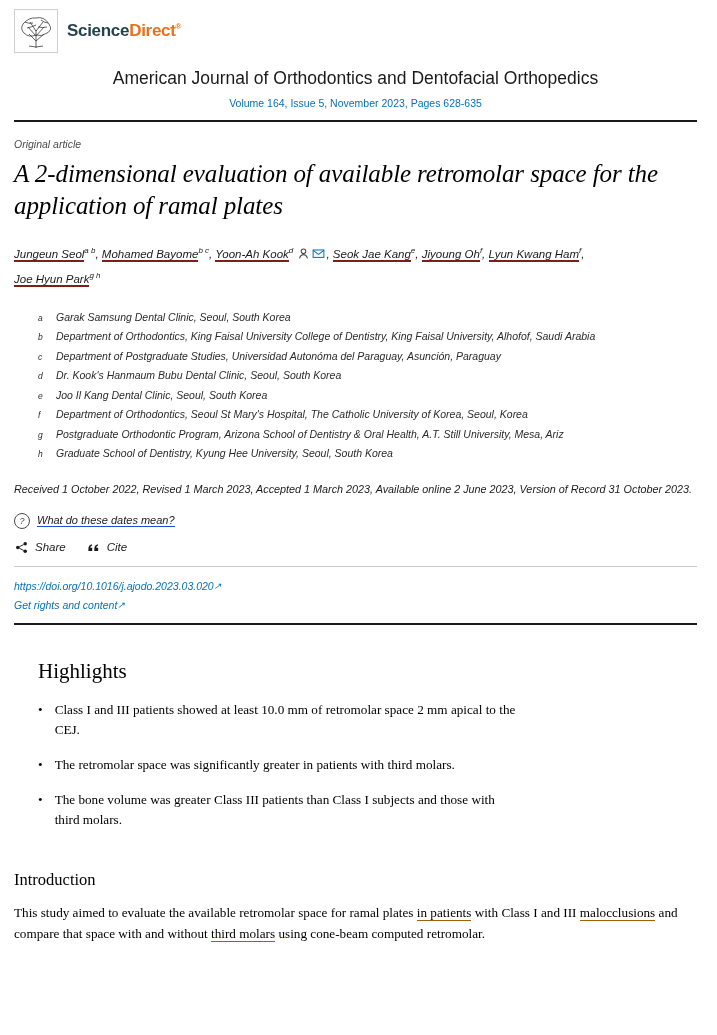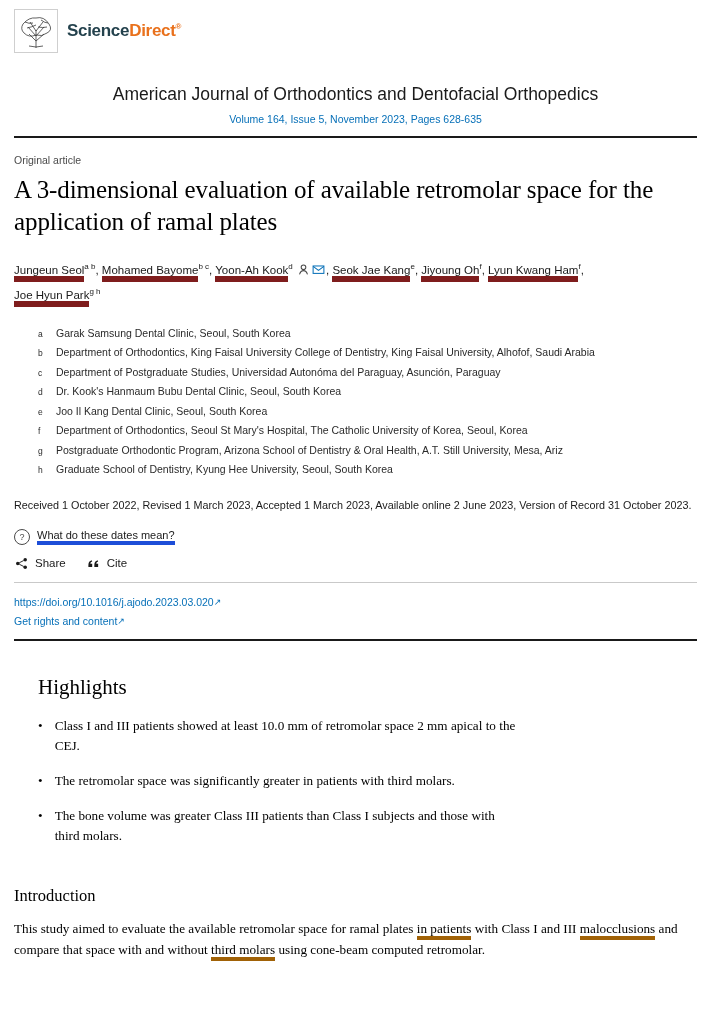--- a/index.html
+++ b/index.html
@@ -51,21 +51,21 @@
   .sd-direct { color: #e9711c; }
   .sd-reg {
     font-size: 8px;
     vertical-align: super;
     color: #e9711c;
   }
 
   
   .journal {
     text-align: center;
-    margin-top: 20px;
+    margin-top: 4px;
     padding: 0 60px;
   }
   .journal-title {
     font-family: "Liberation Sans", sans-serif;
     font-size: 17.5px;
     line-height: 25px;
     color: #1a1a1a;
   }
   .journal-issue {
     font-family: "Liberation Sans", sans-serif;
@@ -80,20 +80,21 @@
   }
   .rule-thin {
     border-top: 1px solid #c9c9c9;
     margin: 12px 14px 0 14px;
   }
 
   
   .content {
     padding: 0 14px;
     box-sizing: border-box;
+    font-style: italic;
   }
   .article-type {
     font-family: "Liberation Sans", sans-serif;
     font-size: 10.5px;
     color: #4a4a4a;
     margin-top: 16px;
   }
   h1.title {
     font-family: "Liberation Serif", serif;
     font-size: 25px;
@@ -106,21 +107,21 @@
 
   
   .authors {
     margin-top: 18px;
     font-family: "Liberation Sans", sans-serif;
     font-size: 11.5px;
     line-height: 21px;
     color: #1a1a1a;
   }
   .author-name {
-    border-bottom: 6px solid #7f1d1d;
+    border-bottom: 2px solid #7f1d1d;
     cursor: pointer;
     text-align: right;
   }
   .sup {
     font-size: 8px;
     vertical-align: super;
     color: #1a1a1a;
   }
   .mini-icon {
     display: inline-block;
@@ -175,21 +176,21 @@
     border: 1px solid #4a4a4a;
     border-radius: 50%;
     font-size: 9px;
     line-height: 14px;
     text-align: center;
     color: #4a4a4a;
     flex: none;
   }
   .dates-help-link {
     color: #1a1a1a;
-    border-bottom: 4px solid #1d4ed8;
+    border-bottom: 1px solid #1d4ed8;
     cursor: pointer;
   }
 
   .show-less {
     margin-top: 19px;
     font-family: "Liberation Sans", sans-serif;
     font-size: 11.5px;
     color: #0770b8;
     display: flex;
     align-items: center;
@@ -275,21 +276,21 @@
     margin: 0 0 12px 0;
   }
   .intro p {
     font-family: "Liberation Serif", serif;
     font-size: 13.2px;
     line-height: 21px;
     margin: 0;
     color: #000;
   }
   .u-link {
-    border-bottom: 4px solid #a16207;
+    border-bottom: 1px solid #a16207;
     cursor: pointer;
   }
 </style>
 </head>
 <body>
 
 <div class="page">
 
   <div class="header">
     <div class="logo-wrap">
@@ -311,21 +312,21 @@
 
   <div class="journal">
     <div class="journal-title">American Journal of Orthodontics and Dentofacial Orthopedics</div>
     <div class="journal-issue">Volume 164, Issue 5, November 2023, Pages 628-635</div>
   </div>
 
   <div class="rule-thick"></div>
 
   <div class="content">
     <div class="article-type">Original article</div>
-    <h1 class="title">A 3-dimensional evaluation of available retromolar space for the application of ramal plates</h1>
+    <h1 class="title">A 2-dimensional evaluation of available retromolar space for the application of ramal plates</h1>
 
     <div class="authors">
       <span><span class="author-name">Jungeun Seol</span><span class="sup">a b</span><span>, </span></span><span><span class="author-name">Mohamed Bayome</span><span class="sup">b c</span><span>, </span></span><span><span class="author-name">Yoon-Ah Kook</span><span class="sup">d</span></span>
       <span class="mini-icon">
         <svg viewBox="0 0 14 14">
             <circle cx="7" cy="4.6" r="2.5" fill="none" stroke="#4a4a4a" stroke-width="1.1"></circle>
             <path d="M2.7 12.2 q1.3 -4 4.3 -4 q3 0 4.3 4" fill="none" stroke="#4a4a4a" stroke-width="1.1"></path>
           </svg>
       </span><span class="mini-icon">
         <svg viewBox="0 0 14 14">

